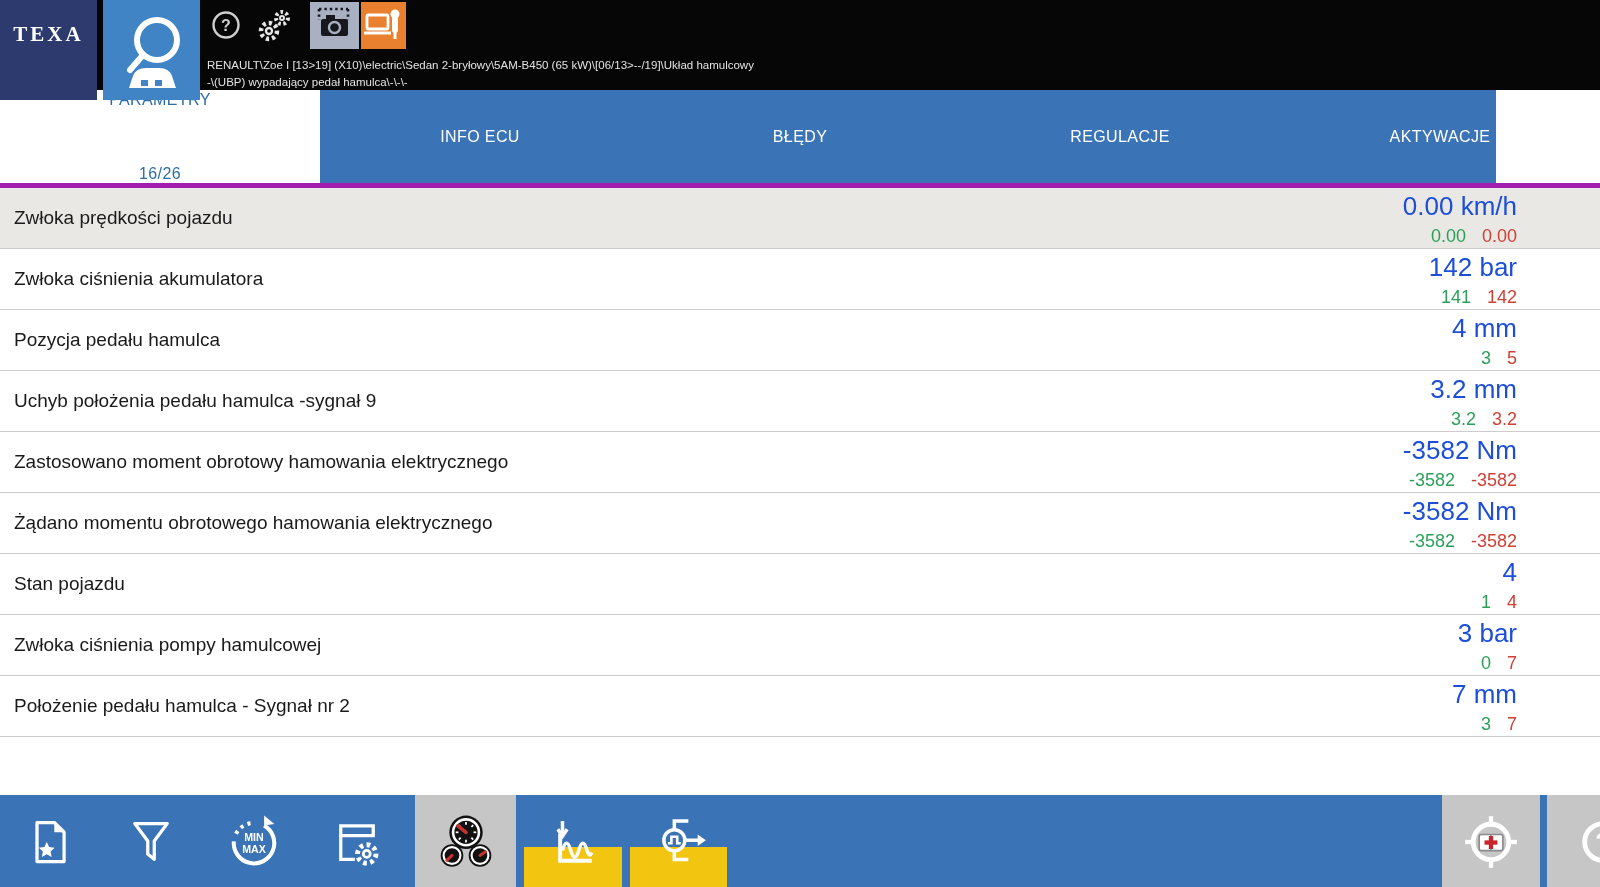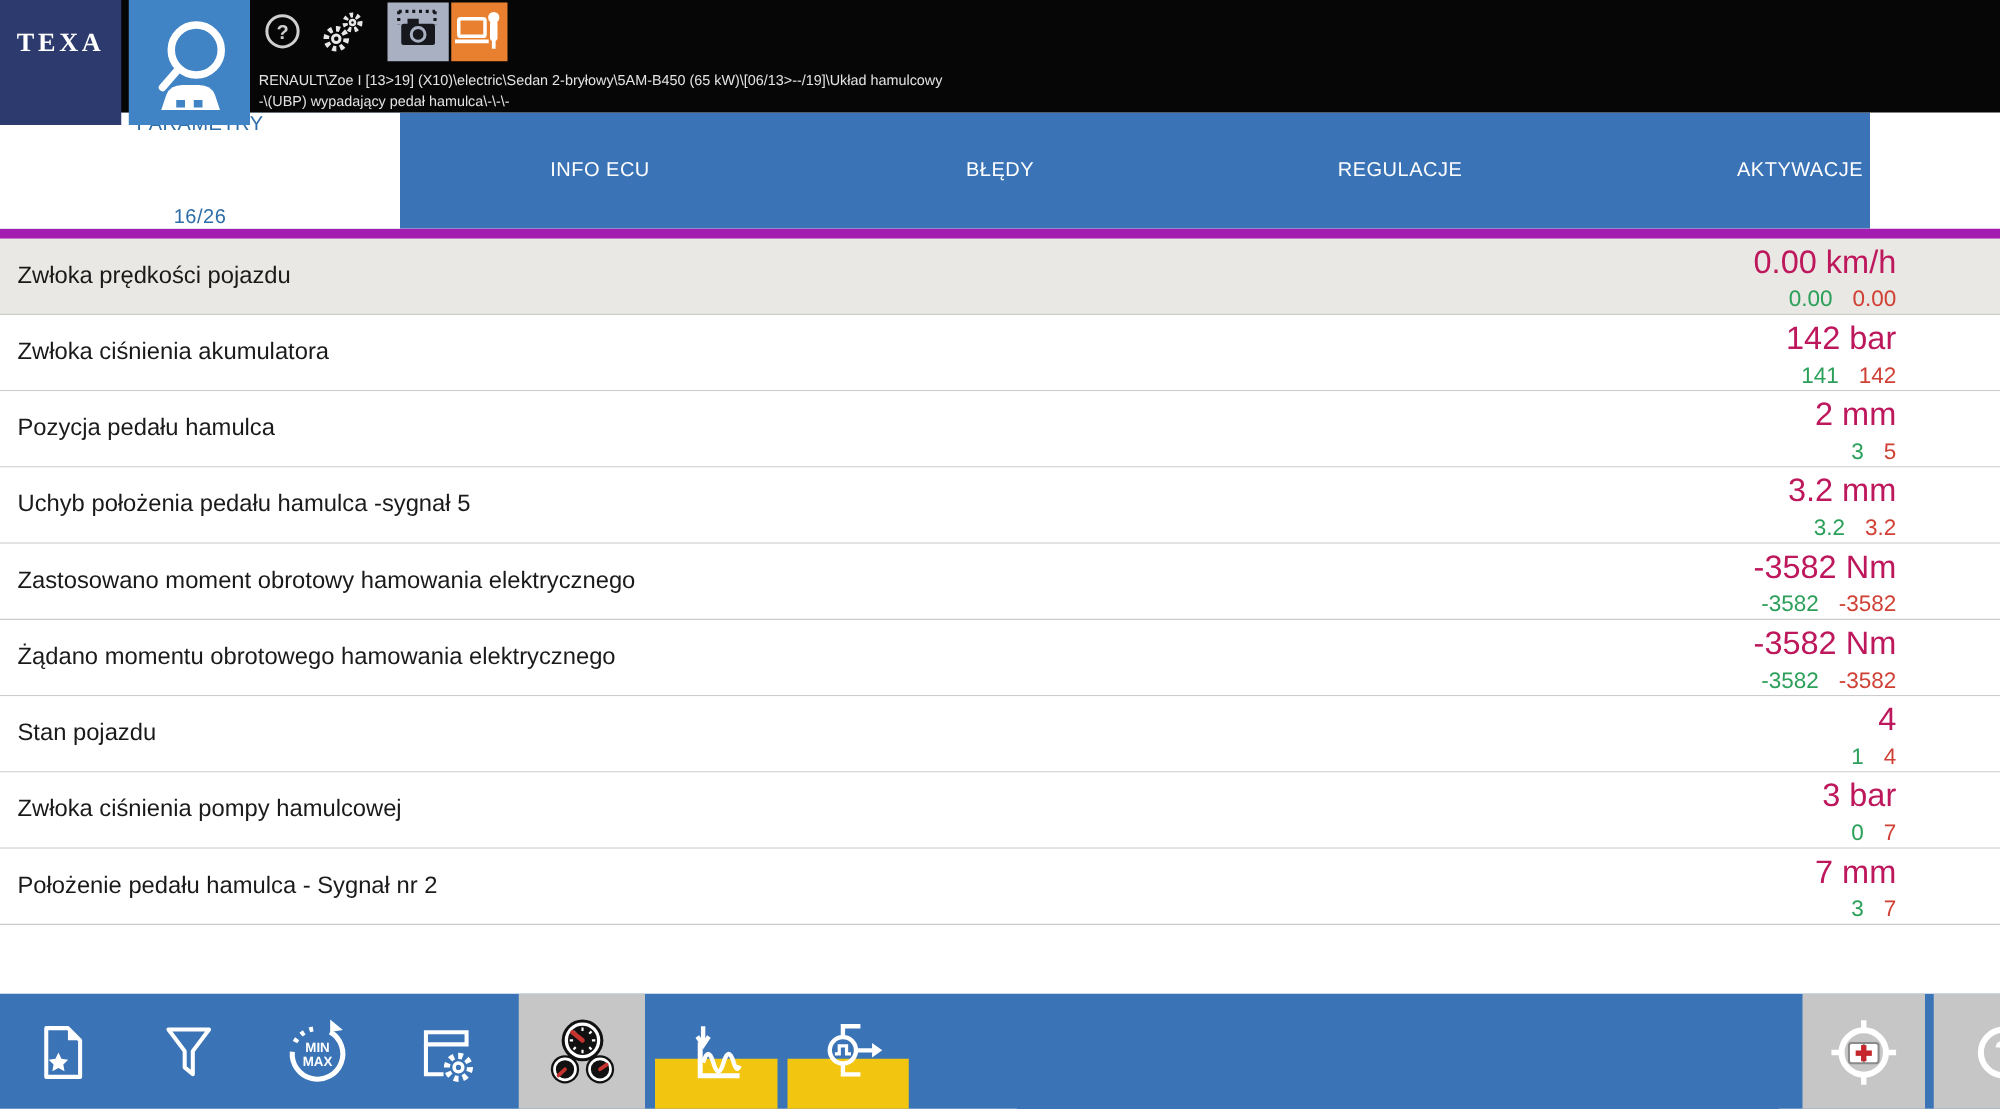--- a/index.html
+++ b/index.html
@@ -27,28 +27,28 @@
 
   
   .tabbar { display:flex; width:1496px; height:93px; background:#3b74b6; }
   .tab { flex:0 0 320px; display:flex; flex-direction:column; align-items:center;
          justify-content:center; color:#fff; font-size:16px; letter-spacing:0.4px;
          cursor:pointer; line-height:26px; }
   .tab.active { background:#fff; color:#2d6da8; }
   .tab-sub { font-size:16px;margin-top:48px; }
 
   
-  .rows { width:1600px; height:580px; background:#fff; border-top:8px solid #a21caf; }
+  .rows { width:1600px; height:580px; background:#fff; border-top:5px solid #a21caf; }
   .row { width:1600px; height:61px; display:flex; justify-content:space-between;
          border-bottom:1px solid #cccccc; background:#fff; cursor:pointer; }
   .row.selected { background:#e9e8e4; }
   .row-label { align-self:center; padding-left:14px; font-size:19px; color:#1a1a1a; }
   .row-right { display:flex; flex-direction:column; align-items:flex-end;
                justify-content:space-between; padding:3px 83px 4px 0; }
-  .row-value { font-size:26px; color:#be185d; line-height:30px; white-space:nowrap; }
+  .row-value { font-size:26px; color:#1d4ed8; line-height:30px; white-space:nowrap; }
   .row-minmax { font-size:18px; line-height:15px; white-space:nowrap;text-align:center; }
   .row-min { color:#2ca05a; }
   .row-max { color:#d04035; margin-left:16px; }
   .row-partial { width:1600px; height:27px; background:#fff; }
 
   
   .toolbar { position:relative; width:1600px; height:97px; background:#3b74b6;margin-top:32px; }
   .tool { position:absolute; top:0; height:97px; display:flex; align-items:center;
           justify-content:center; cursor:pointer; background:transparent; border:none; }
   .tool.grey { background:#c6c6c6; }
@@ -171,28 +171,28 @@
       <span class="row-right">
         <span class="row-value">142 bar</span>
         <span class="row-minmax">
           <span class="row-min">141</span><span class="row-max">142</span>
         </span>
       </span>
     </div>
       <div class="row">
       <span class="row-label">Pozycja pedału hamulca</span>
       <span class="row-right">
-        <span class="row-value">2 mm</span>
+        <span class="row-value">4 mm</span>
         <span class="row-minmax">
           <span class="row-min">3</span><span class="row-max">5</span>
         </span>
       </span>
     </div>
       <div class="row">
-      <span class="row-label">Uchyb położenia pedału hamulca -sygnał 5</span>
+      <span class="row-label">Uchyb położenia pedału hamulca -sygnał 9</span>
       <span class="row-right">
         <span class="row-value">3.2 mm</span>
         <span class="row-minmax">
           <span class="row-min">3.2</span><span class="row-max">3.2</span>
         </span>
       </span>
     </div>
       <div class="row">
       <span class="row-label">Zastosowano moment obrotowy hamowania elektrycznego</span>
       <span class="row-right">

